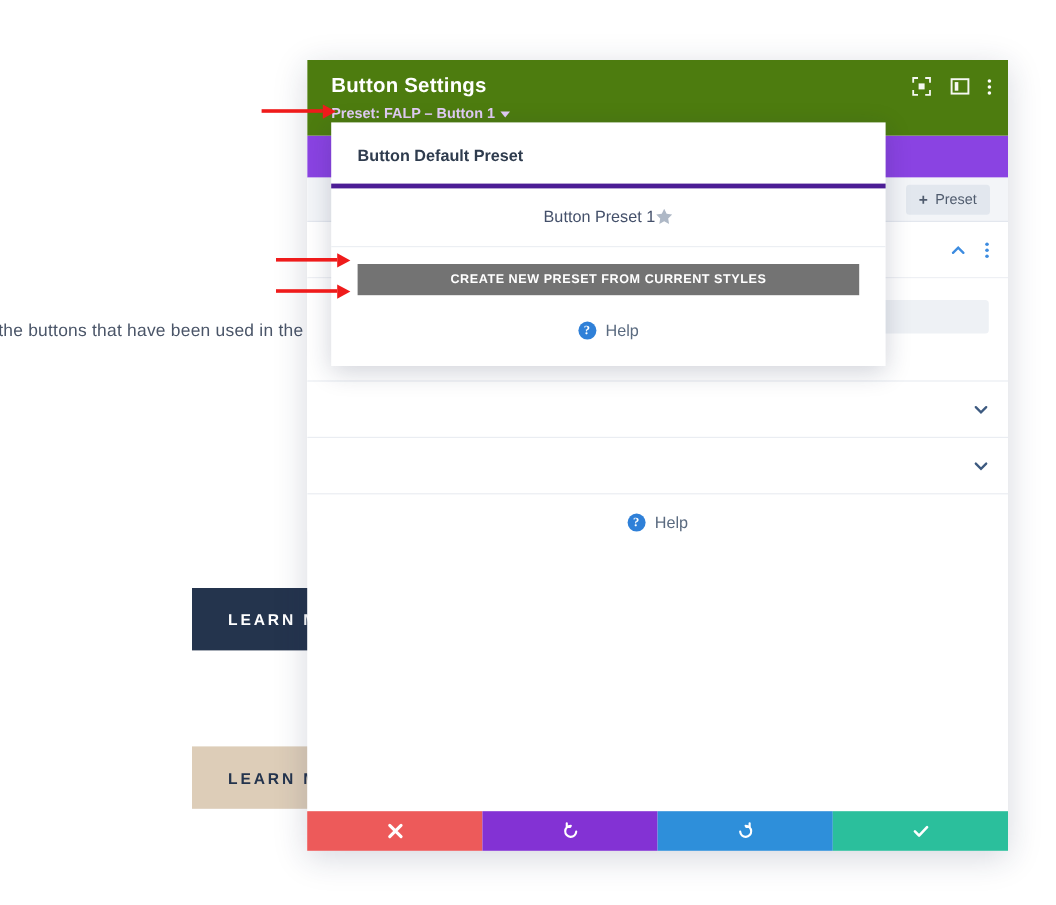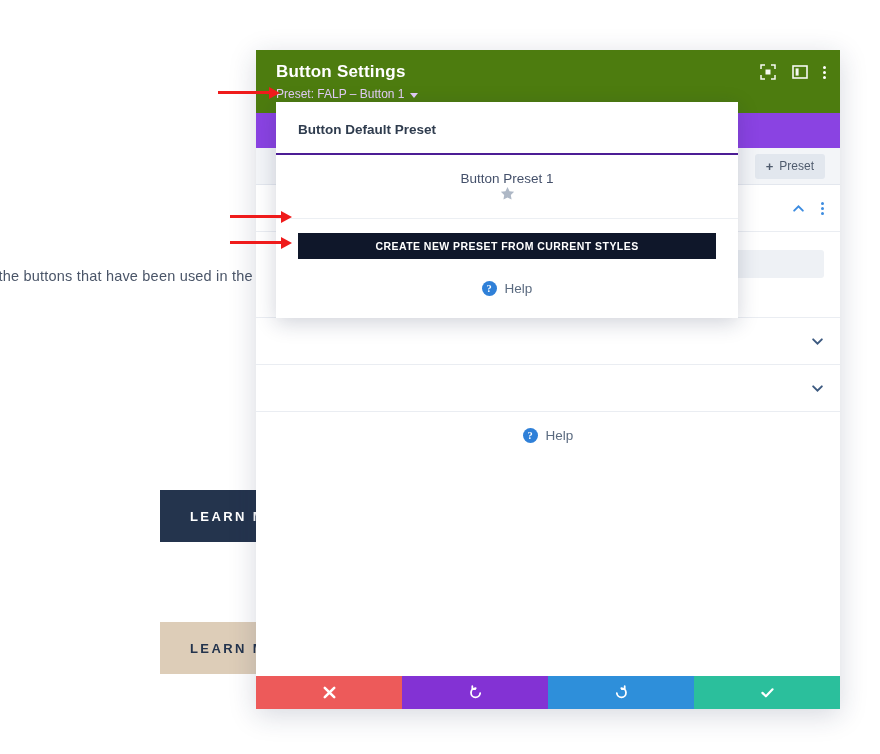--- a/index.html
+++ b/index.html
@@ -57,21 +57,21 @@
   .modal-title {
     color: #ffffff;
     font-size: 17px;
     font-weight: bold;
     letter-spacing: .2px;
   }
   .preset-line {
     margin-top: 5px;
     color: #e2cdf5;
     font-size: 12px;
-    font-weight: normal;
+    font-weight: bold;
     display: inline-flex;
     align-items: center;
     gap: 5px;
     cursor: pointer;
   }
   .caret-dn {
     width: 0; height: 0;
     border-left: 4px solid transparent;
     border-right: 4px solid transparent;
     border-top: 5px solid #e2cdf5;
@@ -152,45 +152,44 @@
     position: absolute;
     left: 276px; top: 102px;
     width: 462px;
     background: #ffffff;
     box-shadow: 0 5px 20px rgba(25,35,70,.20);
     z-index: 40;
     padding: 0 0 4px 0;
   }
   .dd-default {
     padding: 20px 22px 16px 22px;
-    border-bottom: 2px solid #4c1d95;
+    border-bottom: 4px solid #4c1d95;
   }
   .dd-default-title {
     font-size: 13.5px; font-weight: bold; color: #2f3c4e;
   }
   .dd-based {
     margin-top: 9px;
     display: flex; align-items: center; gap: 8px;
     font-size: 13px; color: #a9b2c0;
   }
   .star { width: 13px; height: 13px; display: block; }
   .dd-list { padding: 9px 0 10px 0; border-bottom: 1px solid #eceff3; }
   .dd-item {
-    display: flex; align-items: center; justify-content: flex-end;
+    display: flex; align-items: center; justify-content: center;
     padding: 7px 22px;
     font-size: 13.5px;
     color: #44506a;
     cursor: pointer;
-    flex-direction: column;
   }
   .dd-item .mark { width: 15px; height: 15px; display: block; }
   .dd-actions { padding: 14px 22px 4px 22px; }
   .dd-btn {
     width: 100%; height: 26px;
-    background: #0f172a;
+    background: #737373;
     color: #ffffff;
     font-size: 10.5px; font-weight: bold;
     letter-spacing: .45px;
     border: none;
     display: flex; align-items: center; justify-content: center;
     cursor: pointer;
     margin-bottom: 8px;
     font-family: "Liberation Sans", sans-serif;
   }
   .dd-help {

